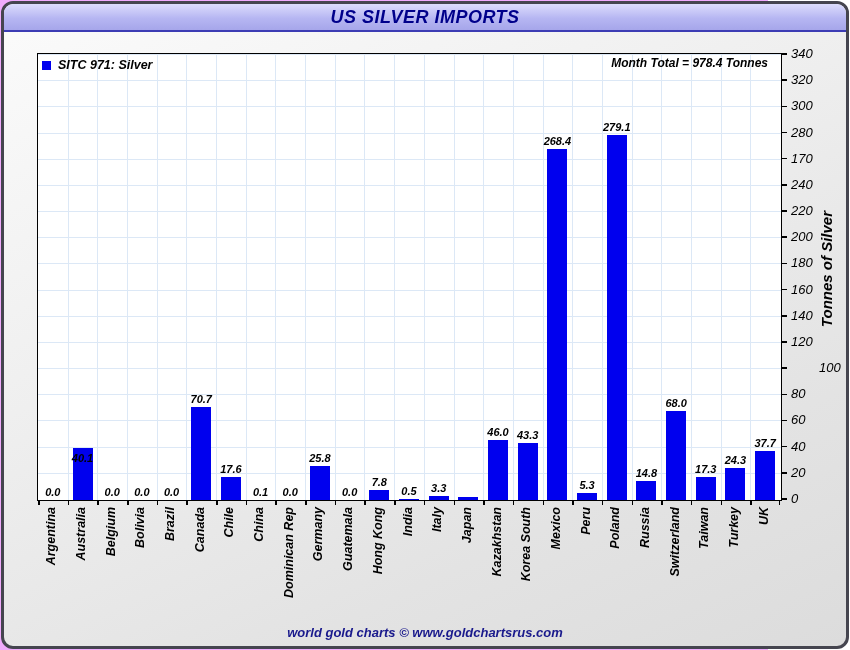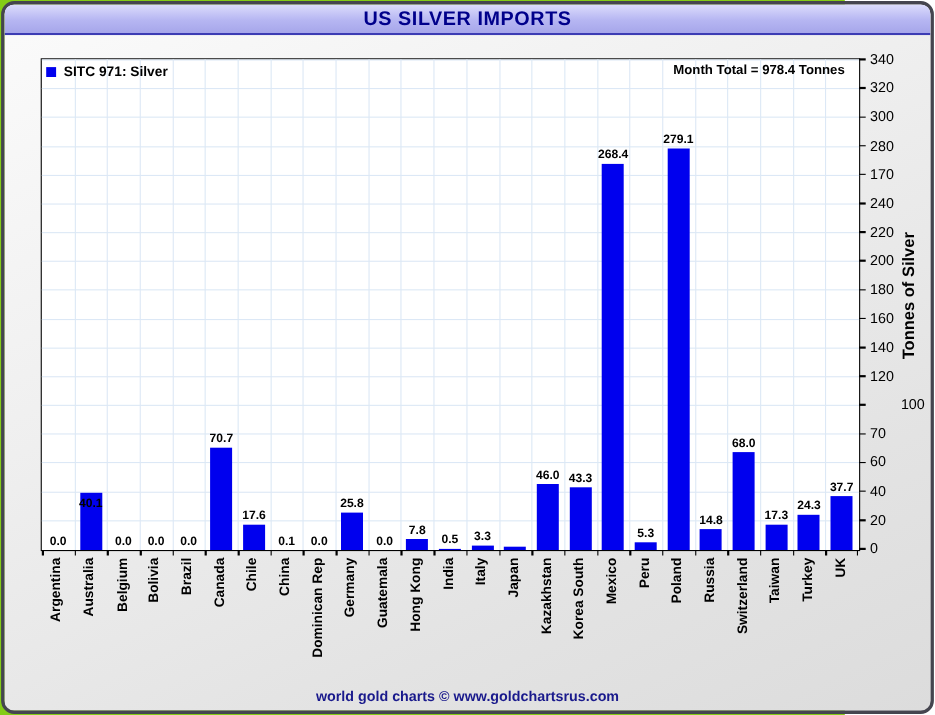--- a/index.html
+++ b/index.html
@@ -1,20 +1,21 @@
 <!DOCTYPE html>
 <html><head>
 <meta charset="utf-8">
 <style>
   html,body{margin:0;padding:0;background:#ffffff;}
   *{box-sizing:border-box;}
   #stage{
     position:relative;width:768px;height:650px;
     font-family:"Liberation Sans", sans-serif;
-    background:#84cc16;
+    background:#f0abfc;
+    font-style:italic;
   }
   #frame{
     position:absolute;left:1px;top:1px;width:848px;height:648px;
     border:3px solid #45454f;border-radius:12px;
     background:linear-gradient(155deg,#fbfbfb 0%,#efefef 40%,#e3e3e3 75%,#dcdcdc 100%);
     overflow:hidden;
   }
   #titlebar{
     position:absolute;left:0;top:0;width:100%;height:28px;
     background:linear-gradient(#dcdcfc 0%,#b6b6f2 55%,#a6a6ea 100%);
@@ -72,21 +73,21 @@
         <div class="ytick" style="top: 418.074px;"></div>
         <div class="ylab" style="top: 410.824px;">20</div>
         <div class="hgrid" style="top: 392.647px;"></div>
         <div class="ytick" style="top: 391.897px;"></div>
         <div class="ylab" style="top: 384.647px;">40</div>
         <div class="hgrid" style="top: 366.471px;"></div>
         <div class="ytick" style="top: 365.721px;"></div>
         <div class="ylab" style="top: 358.471px;">60</div>
         <div class="hgrid" style="top: 340.294px;"></div>
         <div class="ytick" style="top: 339.544px;"></div>
-        <div class="ylab" style="top: 332.294px;">70</div>
+        <div class="ylab" style="top: 332.294px;">80</div>
         <div class="hgrid" style="top: 314.118px;"></div>
         <div class="ytick" style="top: 313.368px;"></div>
         <div class="ylab" style="top: 306.118px; margin-left: 28px;">100</div>
         <div class="hgrid" style="top: 287.941px;"></div>
         <div class="ytick" style="top: 287.191px;"></div>
         <div class="ylab" style="top: 279.941px;">120</div>
         <div class="hgrid" style="top: 261.765px;"></div>
         <div class="ytick" style="top: 261.015px;"></div>
         <div class="ylab" style="top: 253.765px;">140</div>
         <div class="hgrid" style="top: 235.588px;"></div>

